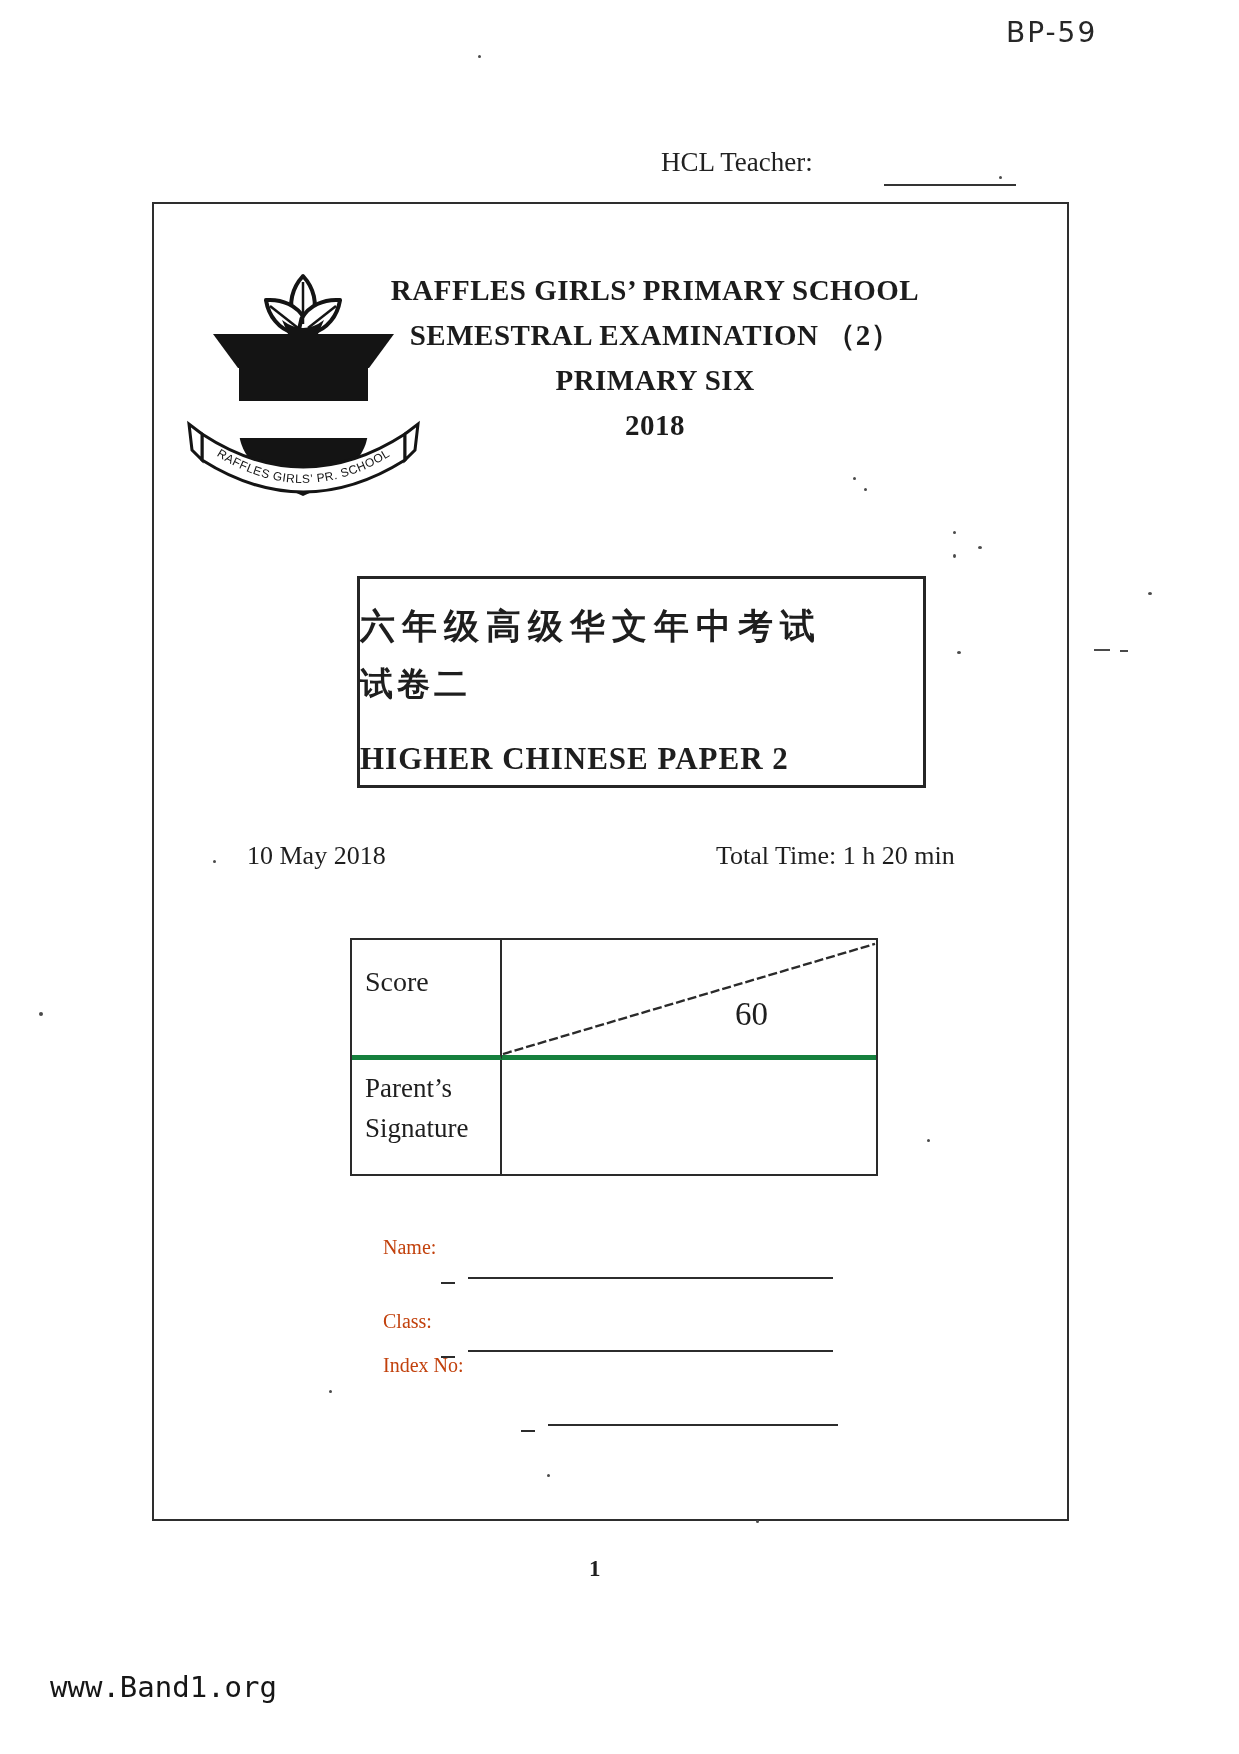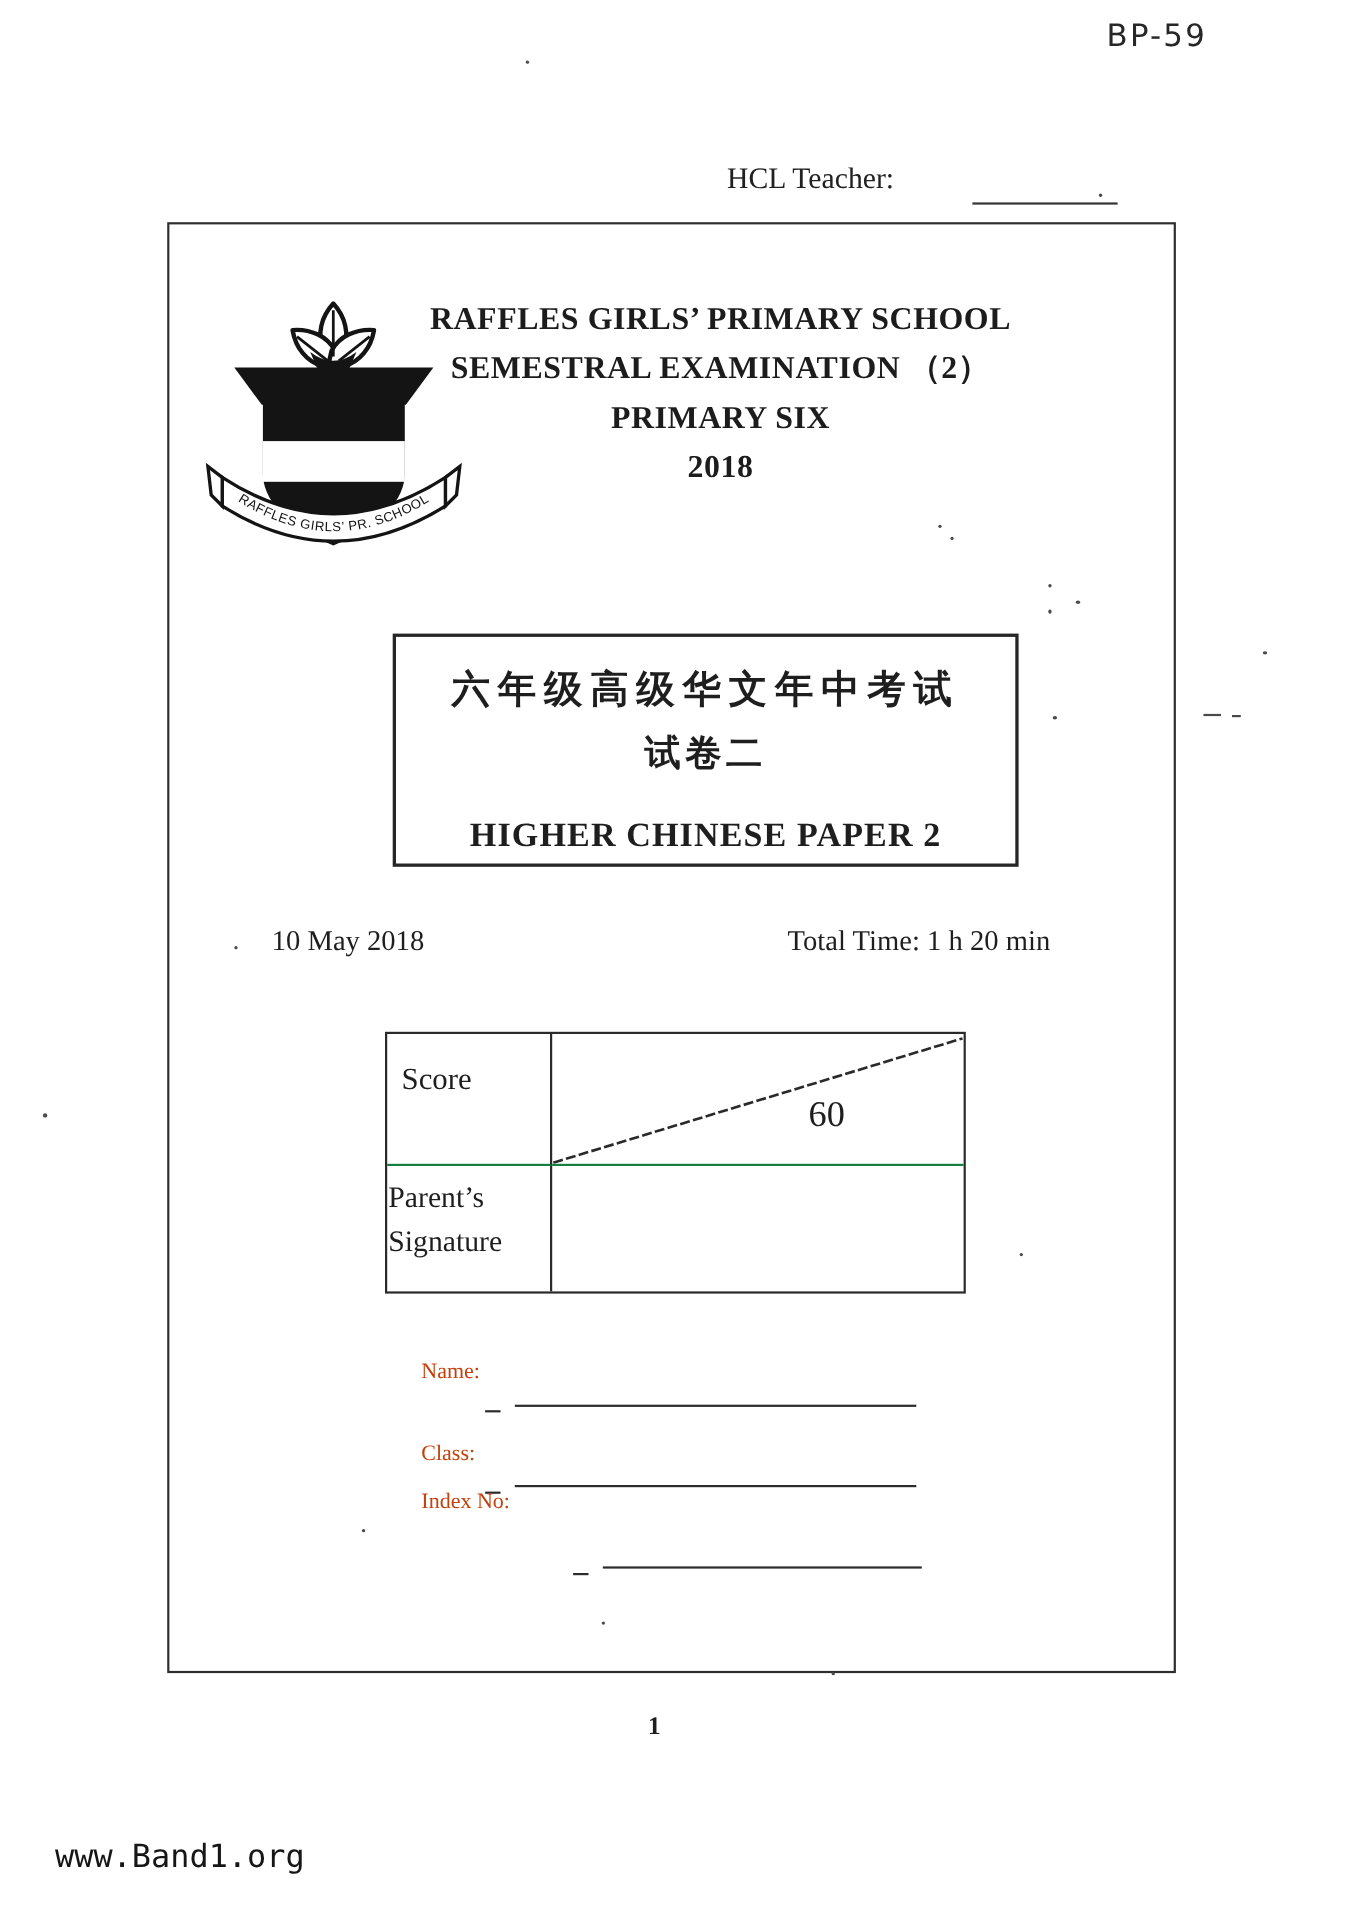--- a/index.html
+++ b/index.html
@@ -17,36 +17,36 @@
   
   .page-frame{left:152px;top:202px;width:913px;height:1315px;border:2px solid #2e2e2e;}
 
   
   .crest{left:186px;top:272px;}
 
   
   .title-block{left:368px;top:268px;width:574px;text-align:center;font-size:29px;line-height:45px;font-weight:600;color:#1c1c1c;letter-spacing:0.5px;}
 
   
-  .subject-box{left:357px;top:576px;width:563px;height:206px;border:3px solid #262626;text-align:center;}
+  .subject-box{left:357px;top:576px;width:563px;height:206px;border:3px solid #262626;}
   .cn-line1{margin-top:24px;font-size:35px;letter-spacing:7px;font-weight:600;}
   .cn-line2{margin-top:12px;font-size:33px;letter-spacing:4px;font-weight:600;}
   .en-title{margin-top:34px;font-size:31px;font-weight:600;letter-spacing:1px;}
 
   
   .exam-date{left:247px;top:841px;font-size:26px;}
   .exam-time{left:716px;top:841px;font-size:26px;}
 
   
   .score-table{left:350px;top:938px;width:524px;height:234px;border:2px solid #2a2a2a;display:grid;grid-template-columns:150px 1fr;grid-template-rows:120px 1fr;}
   .st-cell{position:relative;}
   .st-b-right{border-right:2px solid #2a2a2a;}
-  .st-b-bottom{border-bottom:2px solid #15803d;}
+  .st-b-bottom{border-bottom:5px solid #15803d;}
   .st-score-label{padding:26px 0 0 13px;font-size:28px;}
-  .st-parent-label{padding:8px 10px 0 1px;font-size:27px;line-height:40px;}
+  .st-parent-label{padding:8px 10px 0 13px;font-size:27px;line-height:40px;}
   .st-diag{position:absolute;left:0;top:0;width:100%;height:100%;}
   .st-score-value{position:absolute;left:233px;top:56px;font-size:33px;}
 
   
   .field-label{font-size:20px;color:#c2410c;}
   .field-line{height:2px;background:#2c2c2c;}
   .mini-dash{height:2px;background:#2c2c2c;}
 
   
   .page-number{left:589px;top:1556px;font-size:23px;font-weight:600;}

